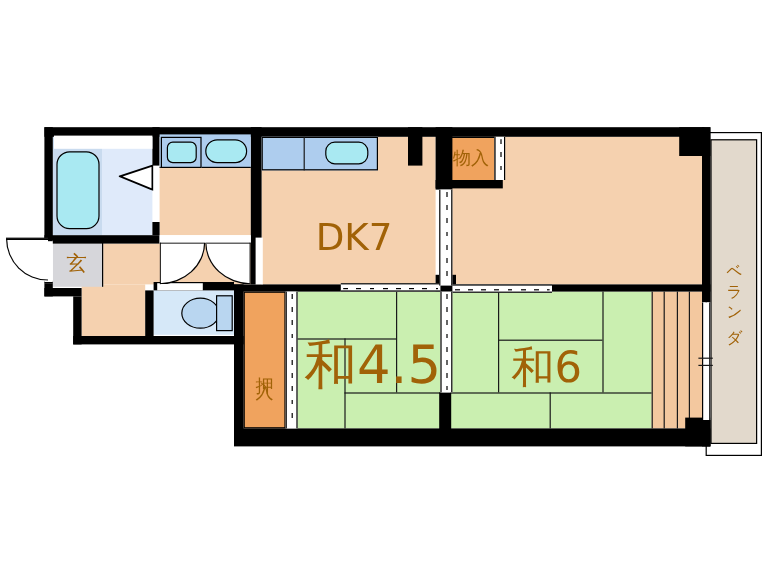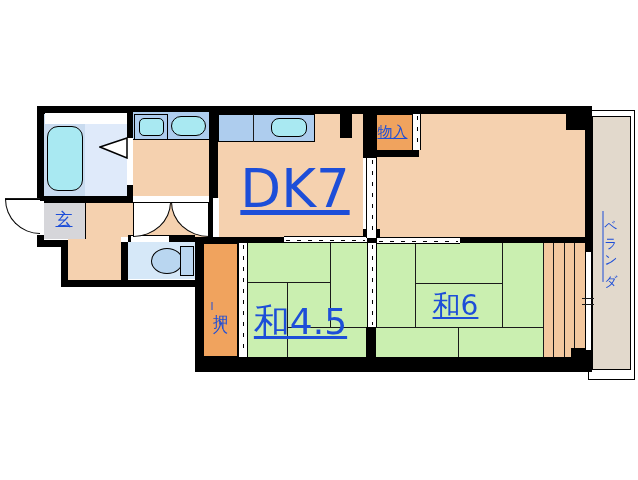--- a/index.html
+++ b/index.html
@@ -4,21 +4,21 @@
 <style>
   html,body{margin:0;padding:0;background:#fff;}
   .stage{position:relative;width:638px;height:480px;background:var(--bg,#fff);overflow:hidden;
          font-family:"DejaVu Sans","Liberation Sans",sans-serif;}
   .abs{position:absolute;}
   .wall{position:absolute;background:var(--wall,#000);}
   .gap{position:absolute;background:#fff;}
   .room{position:absolute;}
   .line{position:absolute;background:#1a1a1a;}
   .label{position:absolute;display:flex;align-items:center;justify-content:center;
-         color:#1d4ed8;white-space:nowrap;text-decoration:underline;}
+         color:#a16207;white-space:nowrap;}
   .vtext{writing-mode:vertical-rl;text-orientation:upright;}
   .slide-v{position:absolute;background:#fff;border-left:1px solid #000;border-right:1px solid #000;}
   .slide-v::after{content:"";position:absolute;left:50%;top:2px;bottom:2px;width:1px;
          background:repeating-linear-gradient(180deg,#000 0 4px,transparent 4px 11px);}
   .slide-h{position:absolute;background:#fff;border-top:1px solid #000;border-bottom:1px solid #000;}
   .slide-h::after{content:"";position:absolute;top:50%;left:2px;right:2px;height:1px;
          background:repeating-linear-gradient(90deg,#000 0 4px,transparent 4px 11px);}
   .fixture{position:absolute;border:1px solid #000;box-sizing:border-box;}
   .arc{position:absolute;background:#fff;border:1px solid #000;box-sizing:border-box;}
 </style>
@@ -112,21 +112,21 @@
     <polygon points="28,1 1,10 28,21" fill="#ffffff" stroke="#000000" stroke-width="1.5"></polygon>
   </svg>
   <div class="fixture" style="left:151px;top:248px;width:32px;height:26px;background:var(--toiletFix);border-radius:50%;"></div>
   <div class="fixture" style="left:180px;top:246px;width:14px;height:30px;background:var(--toiletFix);"></div>
 
   <div class="line" style="left:5px;top:198px;width:35px;height:2px;"></div>
   <div class="arc" style="left:5px;top:199px;width:35px;height:35px;border-right:none;border-radius:0 0 0 100%;"></div>
   <div class="arc" style="left:133px;top:202px;width:38px;height:35px;border-radius:0 0 100% 0;"></div>
   <div class="arc" style="left:171px;top:202px;width:38px;height:35px;border-radius:0 0 0 100%;"></div>
 
-  <div class="label" style="left:235px;top:165px;width:120px;height:46px;font-size:53px;">DK7</div>
-  <div class="label" style="left:238px;top:283px;width:125px;height:42px;font-size:36px;margin-top:18px;">和4.5</div>
-  <div class="label" style="left:408px;top:285px;width:95px;height:42px;font-size:28px;">和6</div>
+  <div class="label" style="left:235px;top:175px;width:120px;height:46px;font-size:31px;">DK7</div>
+  <div class="label" style="left:248px;top:283px;width:125px;height:42px;font-size:44px;">和4.5</div>
+  <div class="label" style="left:408px;top:285px;width:95px;height:42px;font-size:36px;">和6</div>
   <div class="label" style="left:373px;top:118px;width:39px;height:28px;font-size:15px;">物入</div>
   <div class="label vtext" style="left:210px;top:282px;width:20px;height:48px;font-size:15px;letter-spacing:4px;">押入</div>
   <div class="label" style="left:50px;top:206px;width:28px;height:26px;font-size:17px;">玄</div>
   <div class="label vtext" style="left:602px;top:204px;width:17px;height:84px;font-size:13px;letter-spacing:3px;">ベランダ</div>
 
 </div>
 
 </body></html>

